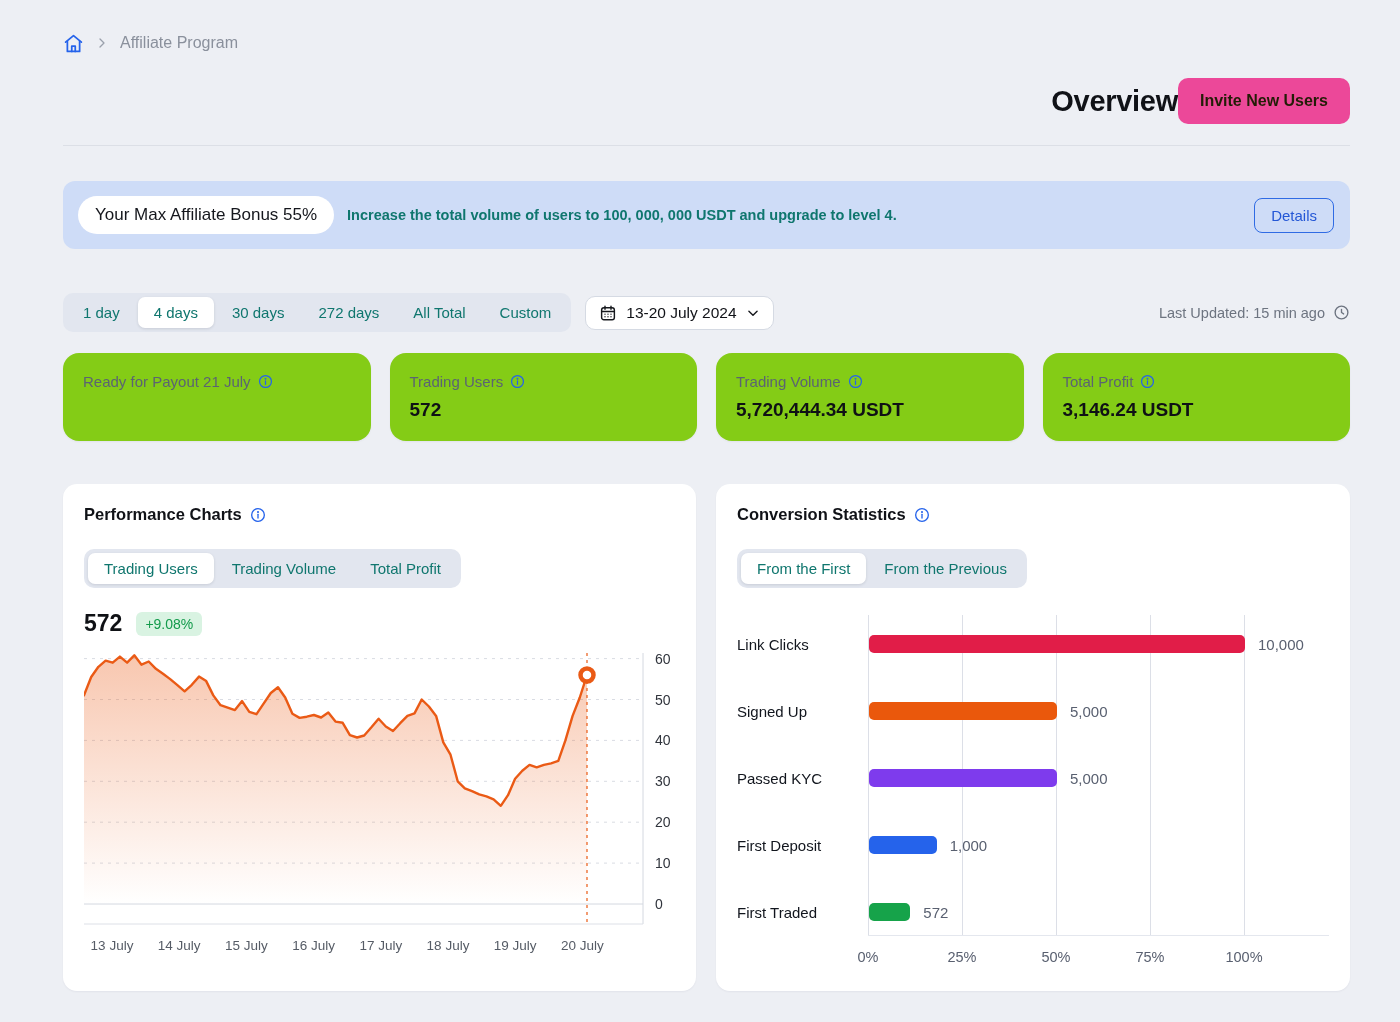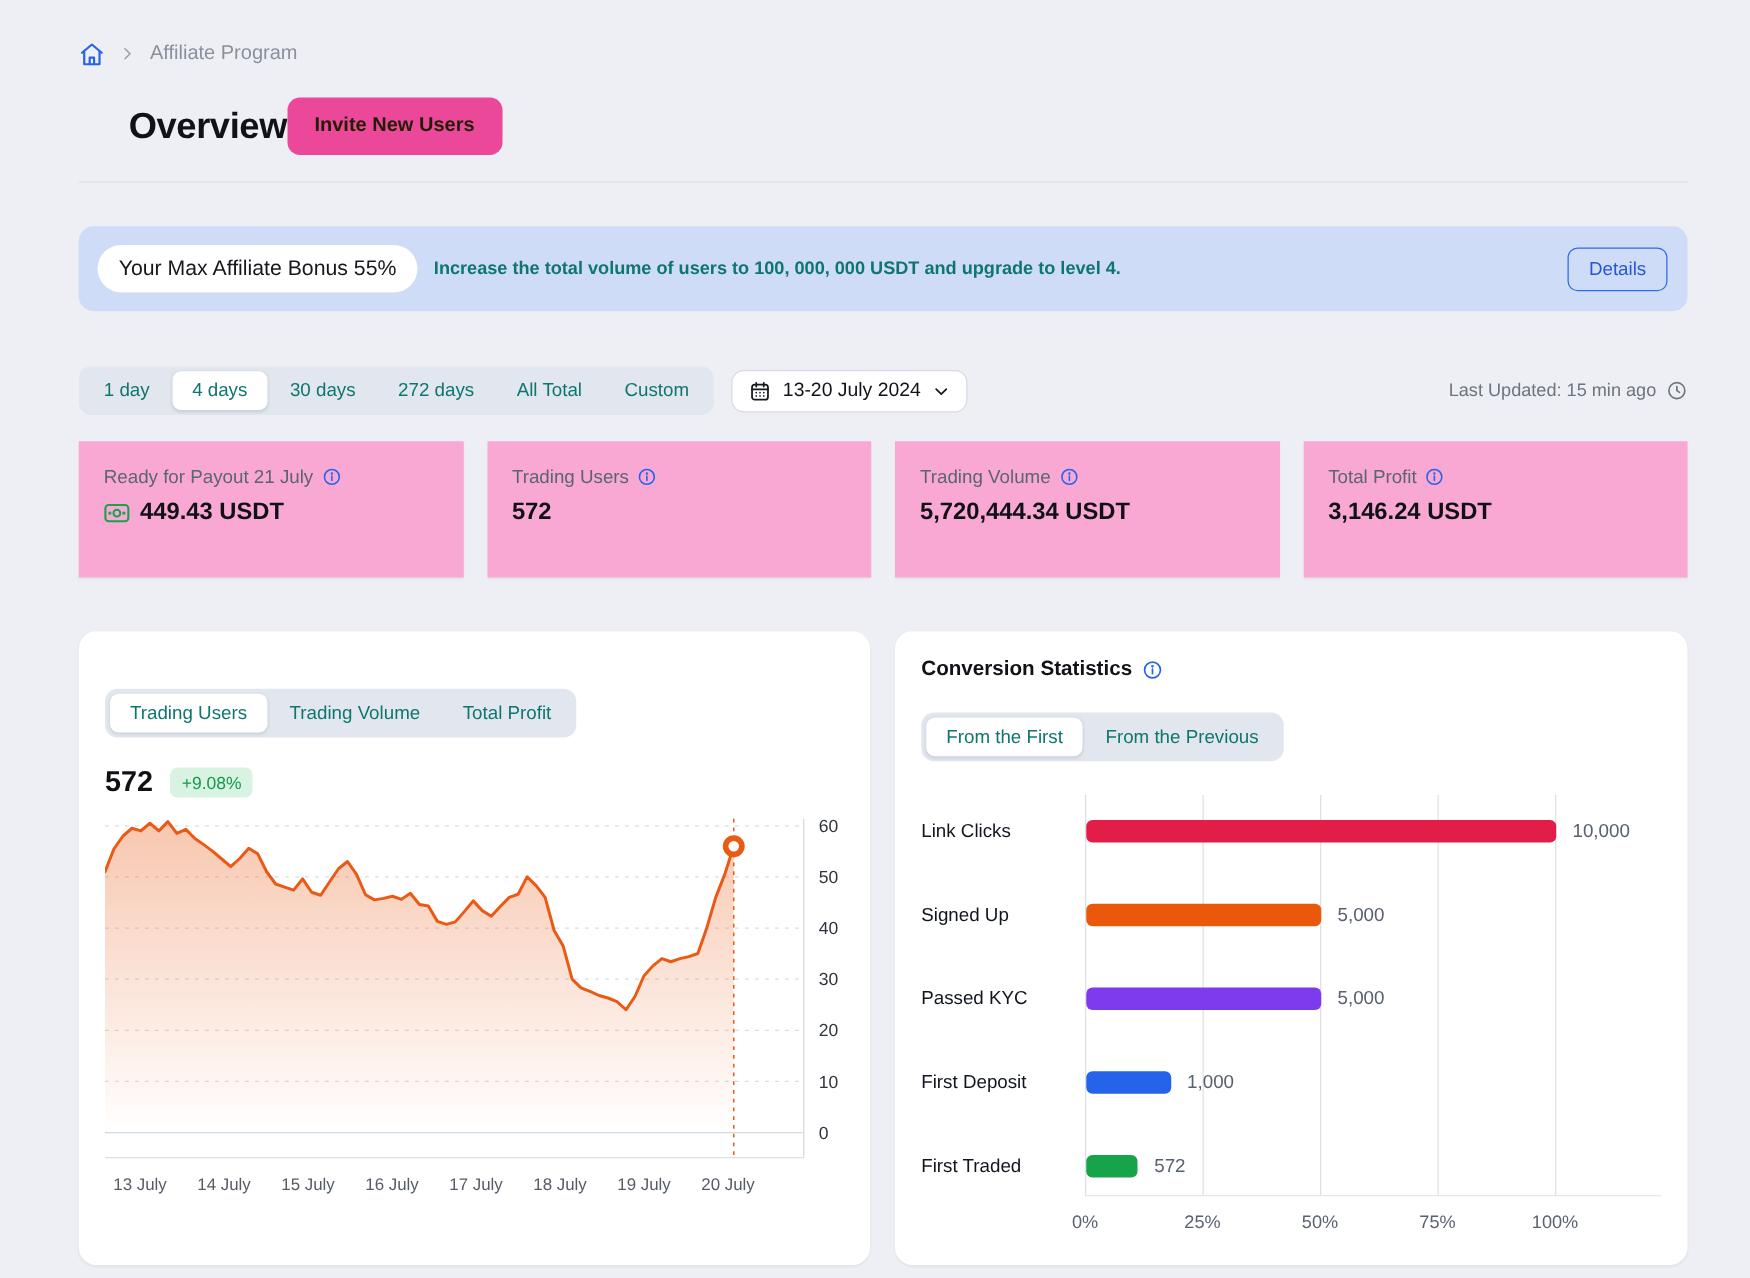--- a/index.html
+++ b/index.html
@@ -11,21 +11,21 @@
     overflow:hidden;
   }
   .page { padding:30px 50px 0 63px; width:1400px; }
 
   
   .breadcrumb { display:flex; align-items:center; gap:12px; height:26px; }
   .breadcrumb .crumb-label { font-size:16px; color:#8a909c; }
   .bc-chev { color:#9aa0ab; }
 
   
-  .header-row { display:flex; align-items:center; justify-content:flex-start; margin-top:22px;margin-left:40px; }
+  .header-row { display:flex; align-items:center; justify-content:flex-end; margin-top:22px;margin-left:40px; }
   .page-title { font-size:29px; font-weight:700; letter-spacing:-0.3px; color:#101217; }
   .invite-btn {
     background:#ec4899; border:none; border-radius:10px;
     padding:14px 22px; font-size:16px; font-weight:600; color:#231d06;
     font-family:inherit; cursor:pointer;
   }
   .divider { height:1px; background:#dcdfe6; margin-top:21px; }
 
   
   .banner {
@@ -55,21 +55,21 @@
   .datepicker {
     margin-left:14px; display:flex; align-items:center; gap:9px;
     background:#ffffff; border:1px solid #d5dae3; border-radius:10px;
     padding:7px 13px; font-size:15.5px; font-weight:500; color:#101217; cursor:pointer;
   }
   .last-updated { margin-left:auto; display:flex; align-items:center; gap:8px; font-size:14.5px; color:#6d7480; }
 
   
   .stats-grid { display:grid; grid-template-columns:repeat(4,1fr); gap:19px; margin-top:21px; }
   .stat-card {
-    background:#f9a8d4; border-radius:0; padding:20px 20px; height:109px;
+    background:#84cc16; border-radius:16px; padding:20px 20px; height:88px;
     box-shadow:0 1px 2px rgba(13,26,56,.05);
   }
   .stat-label { display:flex; align-items:center; gap:7px; font-size:15px; color:#5b6472; }
   .stat-value { display:flex; align-items:center; gap:8px; margin-top:9px; font-size:19px; font-weight:700; color:#0f1115; }
 
   
   .charts-grid { display:grid; grid-template-columns:633px 634px; gap:20px; margin-top:43px; }
   .chart-card {
     background:#fff; border-radius:14px; padding:21px 21px; height:507px;
     box-shadow:0 1px 2px rgba(13,26,56,.05);
@@ -185,31 +185,20 @@
         <div class="stat-label">
           <span>Ready for Payout 21 July</span>
           <span style="display:inline-flex;cursor:pointer;">
             <svg width="15" height="15" viewBox="0 0 24 24" fill="none" stroke="#2563eb" stroke-width="2" stroke-linecap="round">
               <circle cx="12" cy="12" r="9.5"></circle>
               <path d="M12 11v5.5"></path>
               <circle cx="12" cy="7.6" r="0.6" fill="#2563eb"></circle>
             </svg>
           </span>
         </div>
-        <div class="stat-value">
-          <span style="display:inline-flex;">
-            <svg width="21" height="17" viewBox="0 0 24 18" fill="none" stroke="#16a34a" stroke-width="1.9" stroke-linecap="round">
-              <rect x="1.5" y="1.5" width="21" height="15" rx="3"></rect>
-              <circle cx="12" cy="9" r="3.1"></circle>
-              <circle cx="5.6" cy="9" r="0.55" fill="#16a34a"></circle>
-              <circle cx="18.4" cy="9" r="0.55" fill="#16a34a"></circle>
-            </svg>
-          </span>
-          <span>449.43 USDT</span>
-        </div>
       </div>
       <div class="stat-card">
         <div class="stat-label">
           <span>Trading Users</span>
           <span style="display:inline-flex;cursor:pointer;">
             <svg width="15" height="15" viewBox="0 0 24 24" fill="none" stroke="#2563eb" stroke-width="2" stroke-linecap="round">
               <circle cx="12" cy="12" r="9.5"></circle>
               <path d="M12 11v5.5"></path>
               <circle cx="12" cy="7.6" r="0.6" fill="#2563eb"></circle>
             </svg>
@@ -247,20 +236,30 @@
         </div>
         <div class="stat-value">
           <span>3,146.24 USDT</span>
         </div>
       </div>
     </div>
 
   <div class="charts-grid">
 
     <div class="chart-card">
+      <div class="card-title">
+        <span>Performance Charts</span>
+        <span style="display:inline-flex;cursor:pointer;">
+          <svg width="16" height="16" viewBox="0 0 24 24" fill="none" stroke="#2563eb" stroke-width="2" stroke-linecap="round">
+              <circle cx="12" cy="12" r="9.5"></circle>
+              <path d="M12 11v5.5"></path>
+              <circle cx="12" cy="7.6" r="0.6" fill="#2563eb"></circle>
+            </svg>
+        </span>
+      </div>
       <div class="seg card-tabs" id="perf-tabs">
           <button class="selected">Trading Users</button>
           <button>Trading Volume</button>
           <button>Total Profit</button>
         </div>
       <div class="perf-value-row">
         <span class="perf-value">572</span>
         <span class="perf-badge">+9.08%</span>
       </div>
       <div class="line-chart-wrap">

